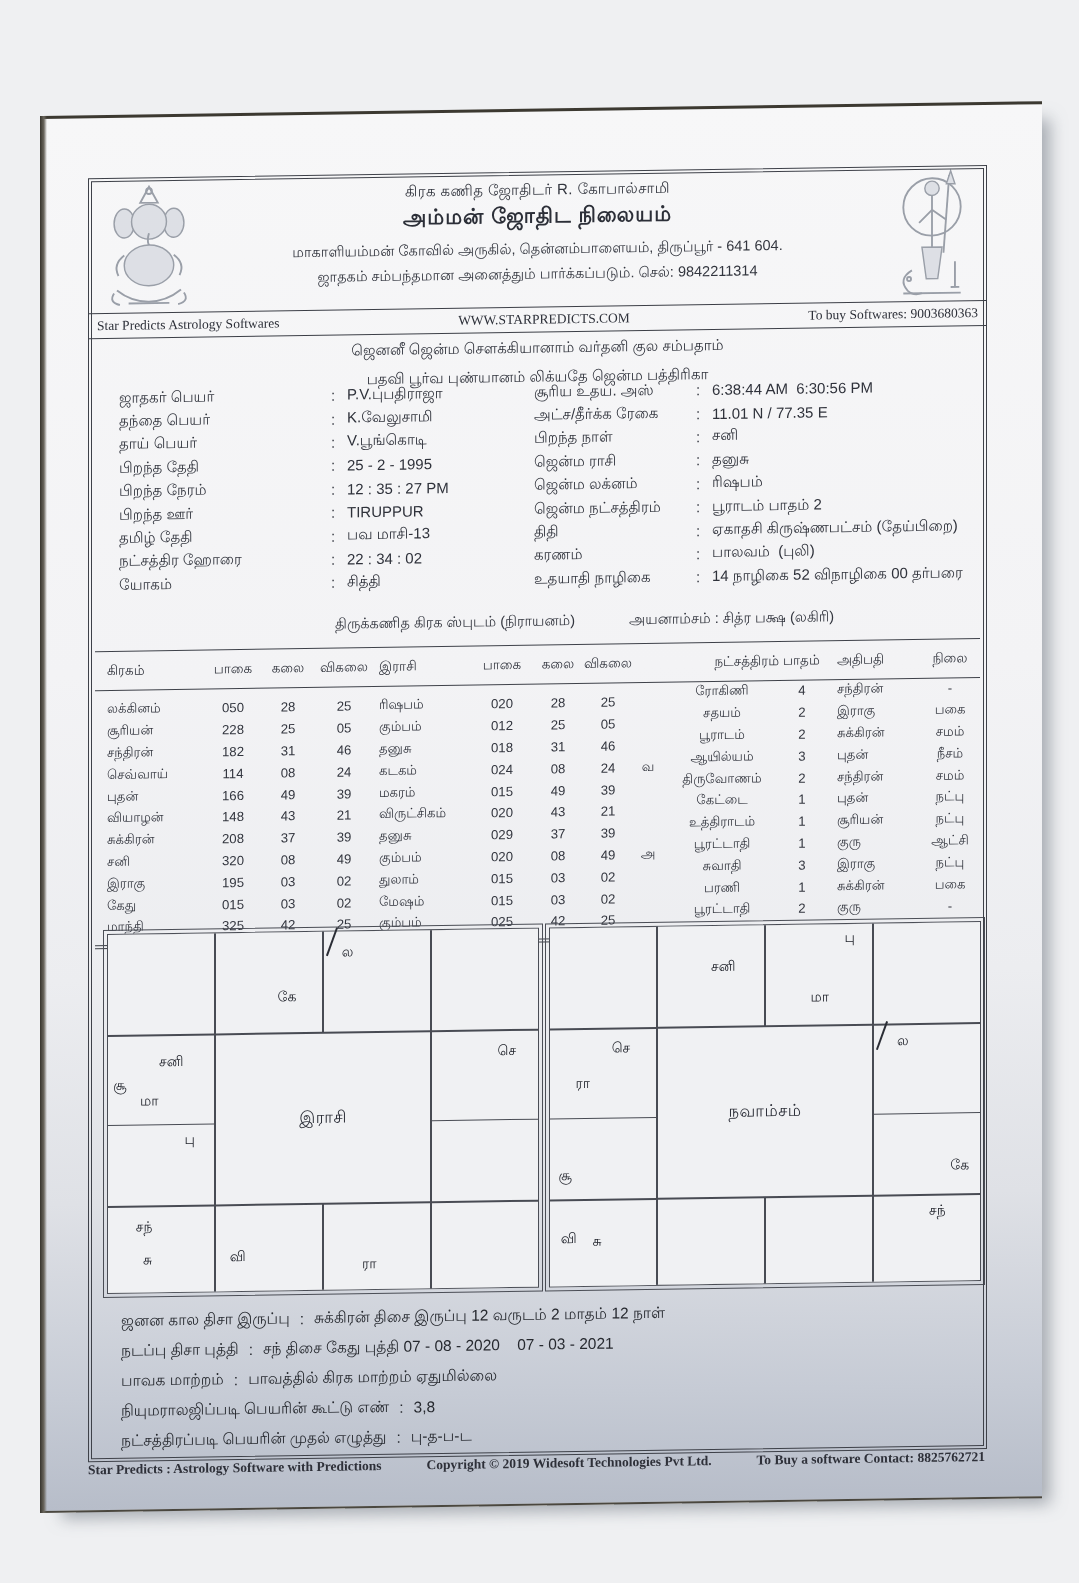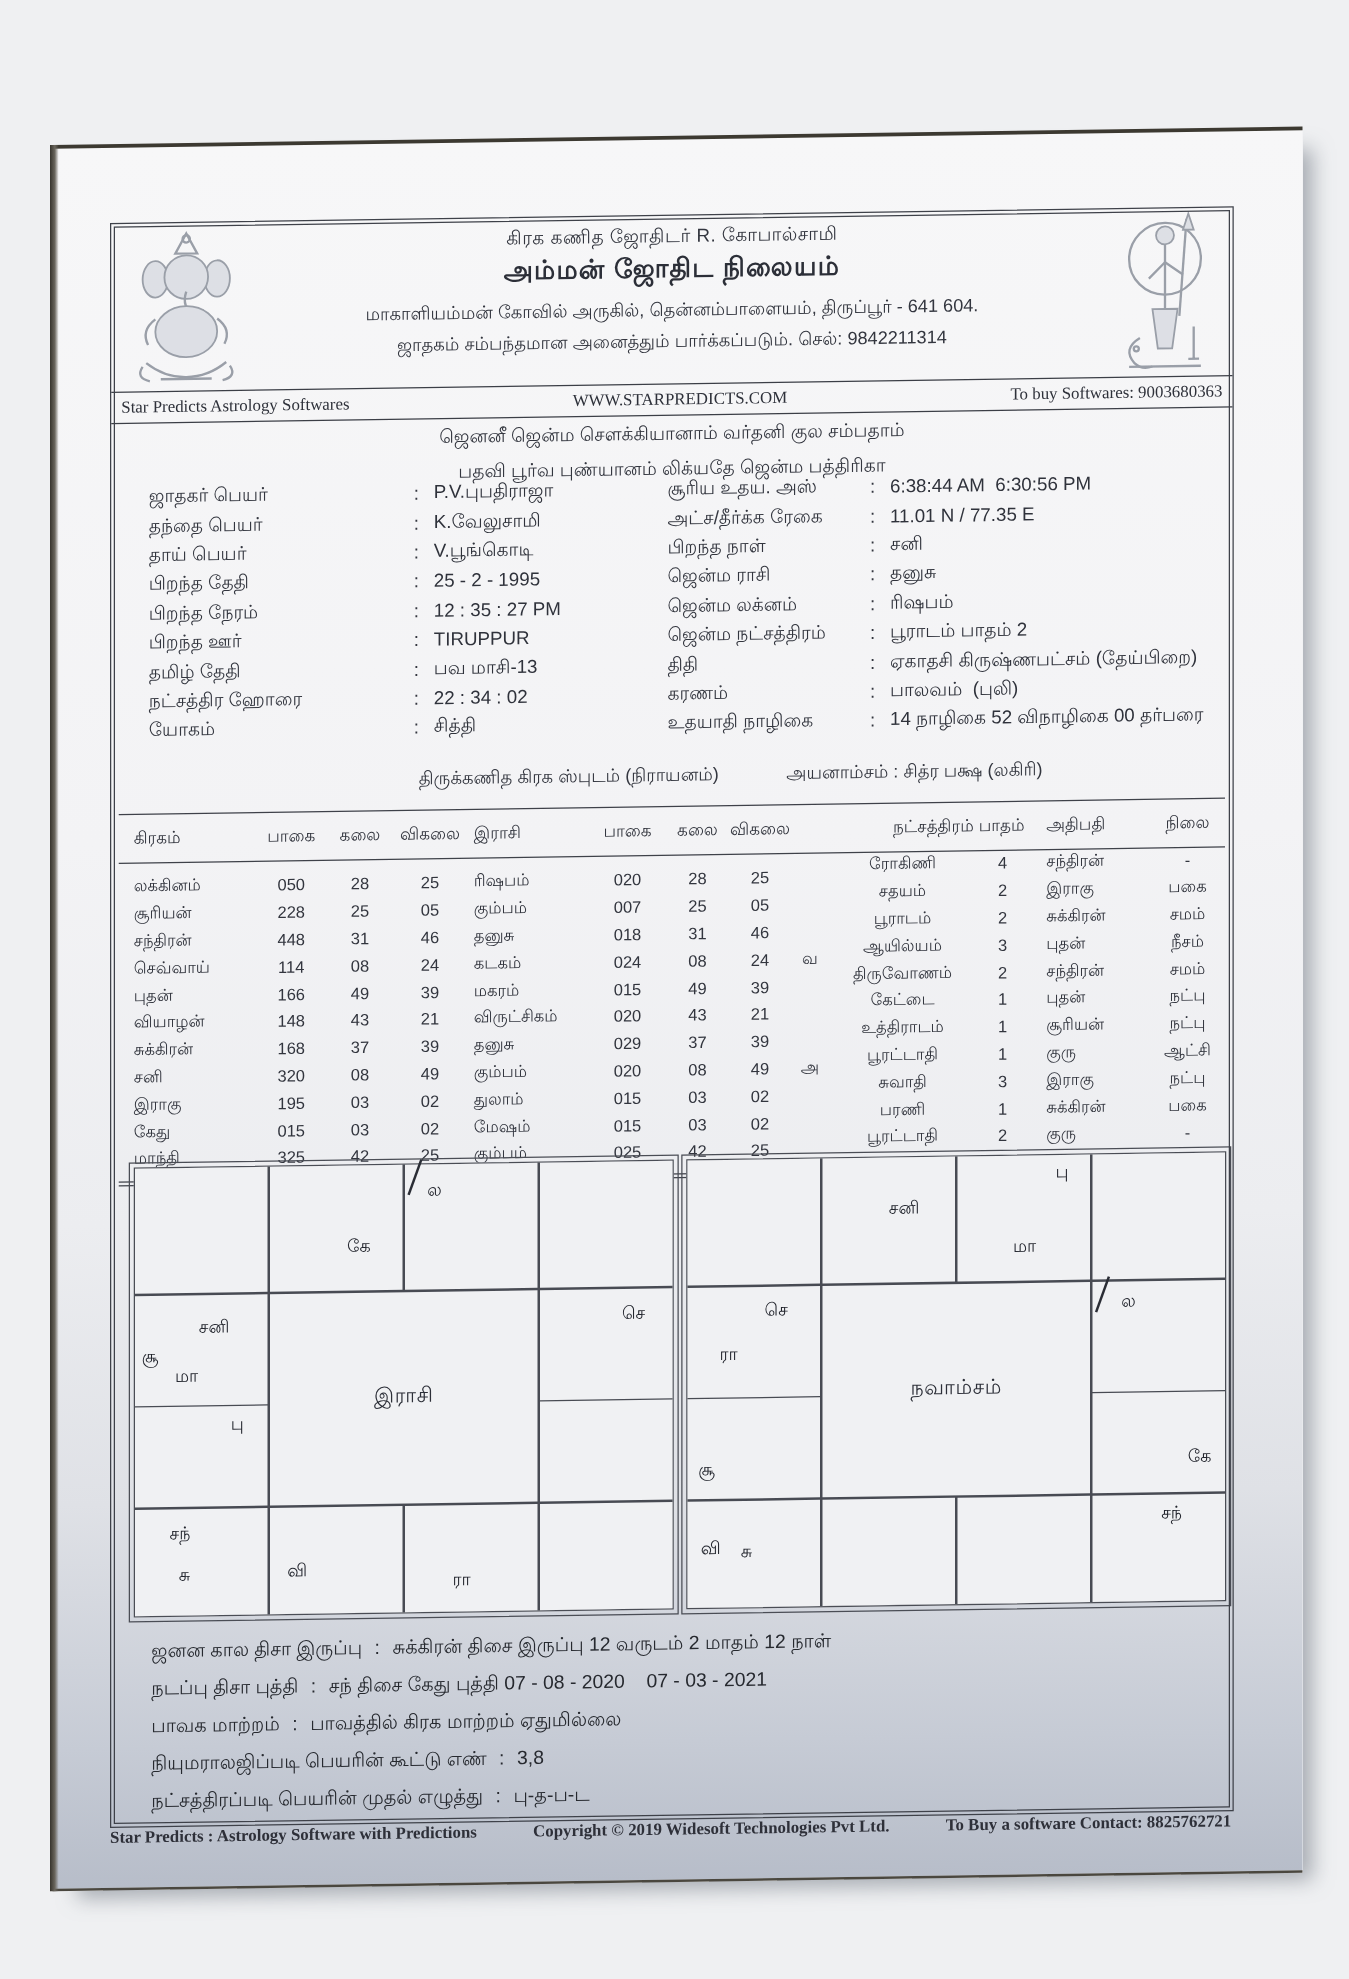--- a/index.html
+++ b/index.html
@@ -318,32 +318,32 @@
               <span class="td">4</span>
               <span class="td">சந்திரன்</span>
               <span class="td">-</span>
             </div>
             <div class="prow">
               <span class="td">சூரியன்</span>
               <span class="td">228</span>
               <span class="td">25</span>
               <span class="td">05</span>
               <span class="td">கும்பம்</span>
-              <span class="td">007</span>
+              <span class="td">012</span>
               <span class="td">25</span>
               <span class="td">05</span>
               <span class="td"></span>
               <span class="td">சதயம்</span>
               <span class="td">2</span>
               <span class="td">இராகு</span>
               <span class="td">பகை</span>
             </div>
             <div class="prow">
               <span class="td">சந்திரன்</span>
-              <span class="td">448</span>
+              <span class="td">182</span>
               <span class="td">31</span>
               <span class="td">46</span>
               <span class="td">தனுசு</span>
               <span class="td">018</span>
               <span class="td">31</span>
               <span class="td">46</span>
               <span class="td"></span>
               <span class="td">பூராடம்</span>
               <span class="td">2</span>
               <span class="td">சுக்கிரன்</span>
@@ -389,21 +389,21 @@
               <span class="td">43</span>
               <span class="td">21</span>
               <span class="td"></span>
               <span class="td">கேட்டை</span>
               <span class="td">1</span>
               <span class="td">புதன்</span>
               <span class="td">நட்பு</span>
             </div>
             <div class="prow">
               <span class="td">சுக்கிரன்</span>
-              <span class="td">168</span>
+              <span class="td">208</span>
               <span class="td">37</span>
               <span class="td">39</span>
               <span class="td">தனுசு</span>
               <span class="td">029</span>
               <span class="td">37</span>
               <span class="td">39</span>
               <span class="td"></span>
               <span class="td">உத்திராடம்</span>
               <span class="td">1</span>
               <span class="td">சூரியன்</span>

